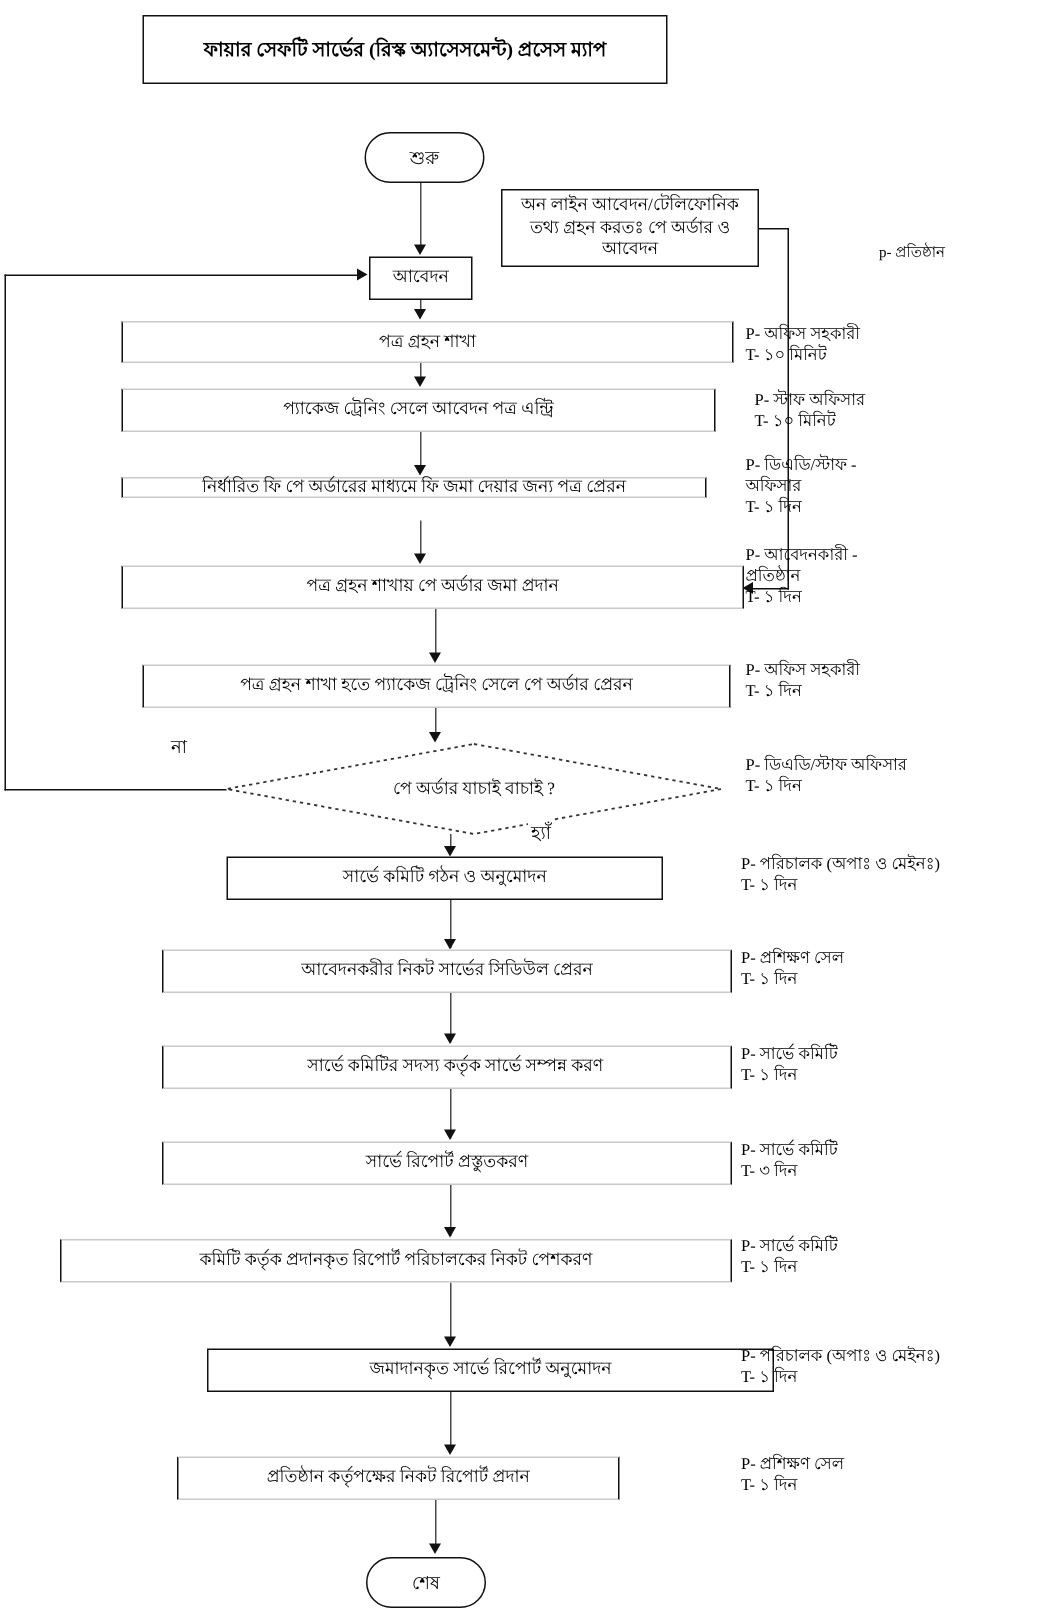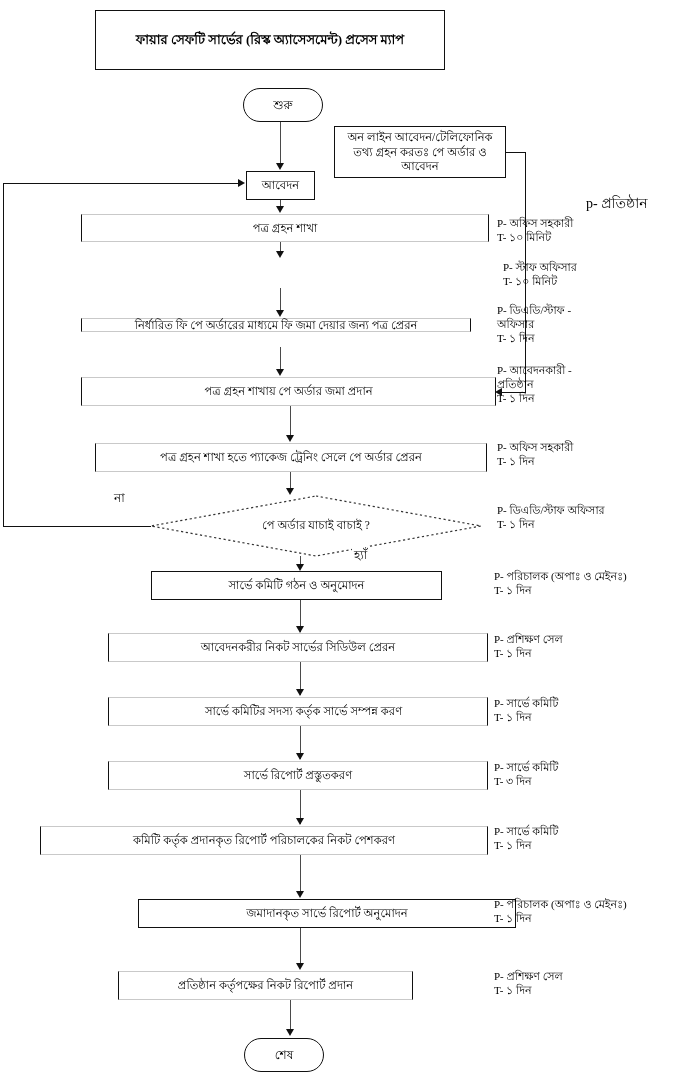--- a/index.html
+++ b/index.html
@@ -36,21 +36,21 @@
     border-top: 1px solid #c9c9c9;
     border-bottom: 1px solid #c9c9c9;
   }
   .proc.solid {
     border: 1.3px solid #111;
   }
 
   
   .title-box {
     position: absolute;
-    left: 95px; top: 10px; width: 350px; height: 60px;
+    left: 95px; top: 10px; width: 350px; height: 46px;
     border: 1.3px solid #111;
     display: flex; align-items: center; justify-content: center;
     font-size: 13px; font-weight: 600; background: #fff; z-index: 5;
   }
 
   
   .term {
     border: 1.3px solid #111;
     border-radius: 20px;
     font-size: 12px;
@@ -93,23 +93,22 @@
     font-size: 12.5px;
     line-height: 1.28;
     white-space: nowrap;
     z-index: 5;
   }
   .ann .ln { display: block; }
   .ann .cap { font-size: 11px; }
 
   .legend {
     position: absolute;
-    font-size: 14px;
+    font-size: 10px;
     z-index: 5;
-    margin-top: 32px;
   }
 
   
   .vline, .hline {
     position: absolute;
     background: #4a4a4a;
     z-index: 2;
   }
   .vline { width: 1.2px; }
   .hline { height: 1.2px; }
@@ -154,20 +153,21 @@
   <div class="node note" style="left:334px; top:126px; width:172px; height:52px;">
     <span>অন লাইন আবেদন/টেলিফোনিক</span>
     <span>তথ্য গ্রহন করতঃ পে অর্ডার ও</span>
     <span>আবেদন</span>
   </div>
 
   <div class="node proc solid" style="left:246px; top:171px; width:69px; height:29px;">আবেদন</div>
 
   <div class="node proc" style="left:81px; top:214px; width:408px; height:28px;">পত্র গ্রহন শাখা</div>
 
+  <div class="node proc" style="left:81px; top:259px; width:396px; height:29px;">প্যাকেজ ট্রেনিং সেলে আবেদন পত্র এন্ট্রি</div>
 
   <div class="node proc" style="left:81px; top:318px; width:390px; height:14px;">নির্ধারিত ফি পে অর্ডারের মাধ্যমে ফি জমা দেয়ার জন্য পত্র প্রেরন</div>
 
   <div class="node proc" style="left:81px; top:377px; width:415px; height:29px;">পত্র গ্রহন শাখায় পে অর্ডার জমা প্রদান</div>
 
   <div class="node proc" style="left:95px; top:443px; width:392px; height:29px;">পত্র গ্রহন শাখা হতে প্যাকেজ ট্রেনিং সেলে পে অর্ডার প্রেরন</div>
 
   <div class="decision" style="left:150px; top:495px; width:332px; height:62px;">
     <svg width="332" height="62" viewBox="0 0 332 62" style="display:block;">
       <polygon points="166,1 331,31 166,61 1,31" fill="#ffffff" stroke="#333333" stroke-width="1.2" stroke-dasharray="2.2,2.6"></polygon>

